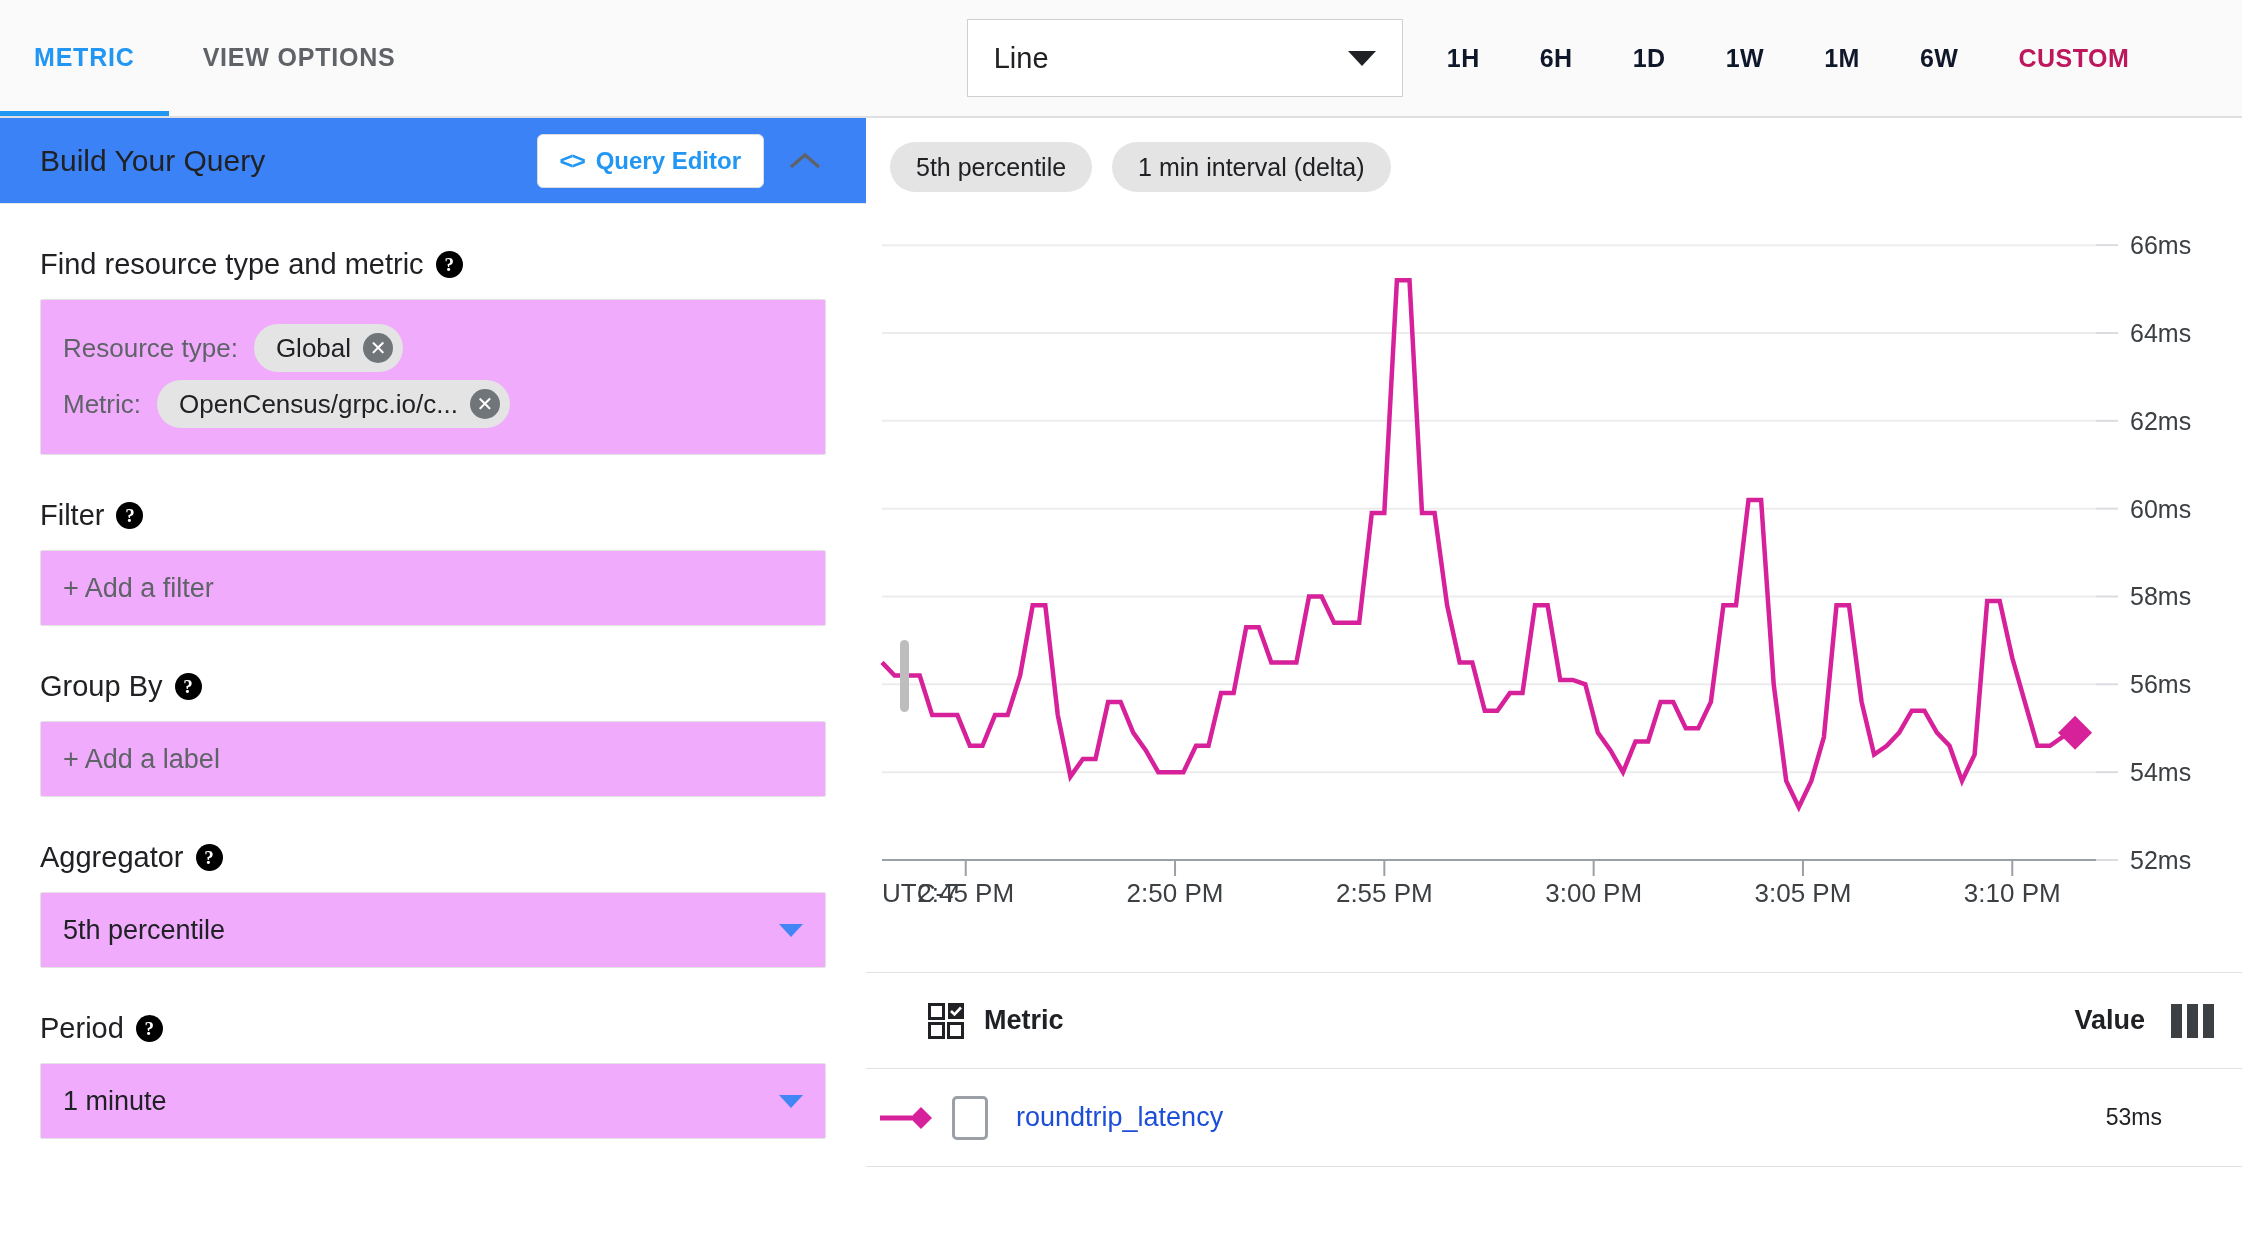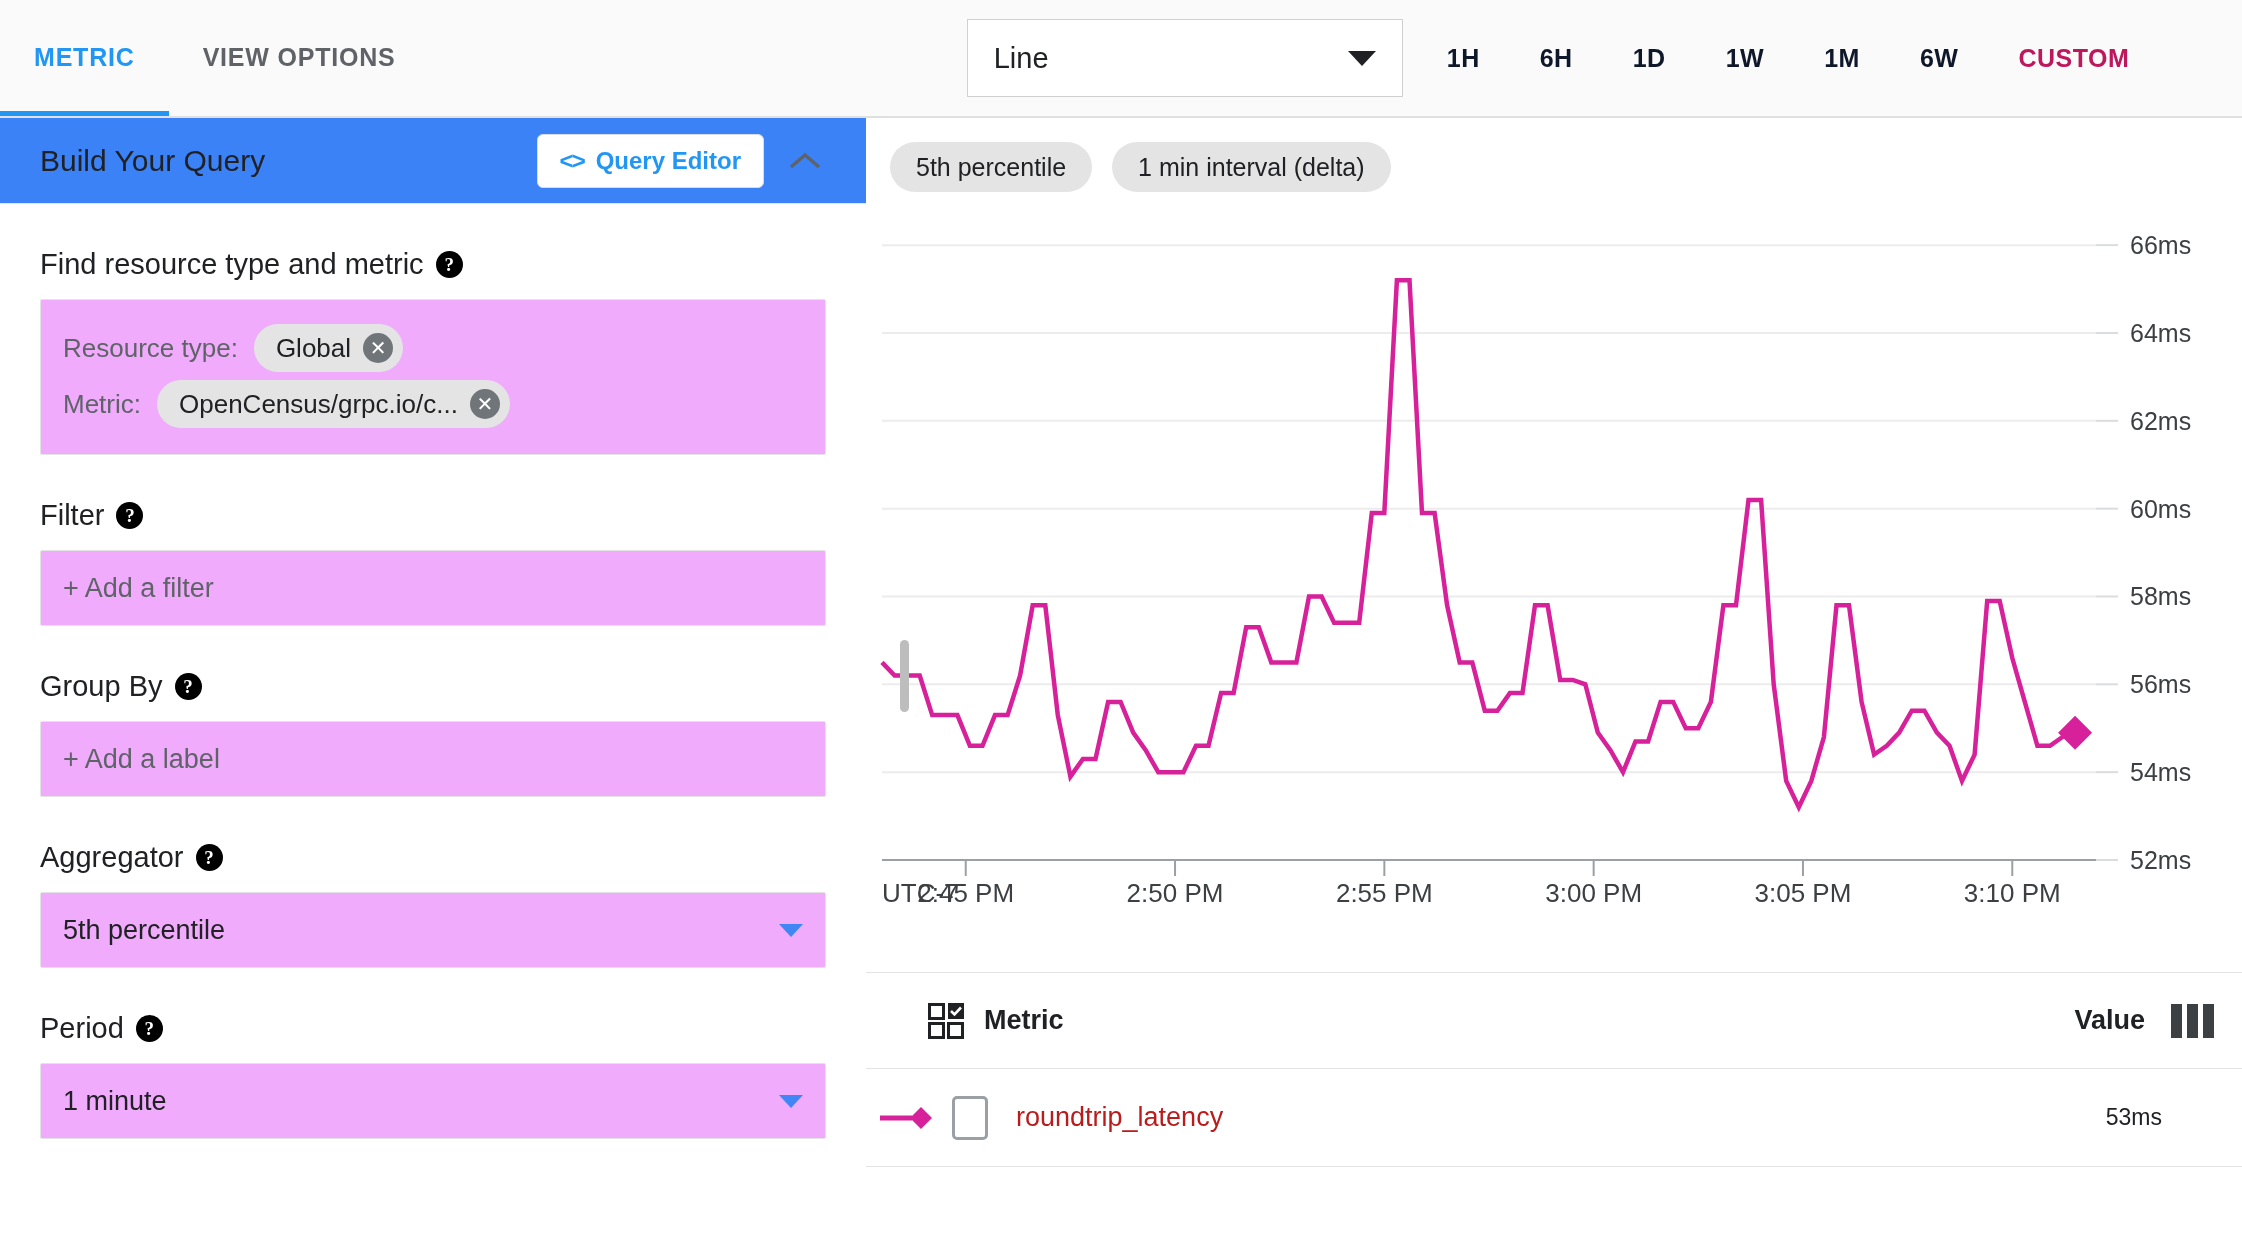--- a/index.html
+++ b/index.html
@@ -215,21 +215,21 @@
     height: 98px;
     padding: 0 28px 0 0;
     border-bottom: 1px solid #e3e3e3;
   }
   .legend-swatch { width: 86px; display: flex; align-items: center; justify-content: center; }
   .legend-checkbox {
     width: 36px; height: 44px;
     border: 3px solid #9aa0a6; border-radius: 5px;
     background: #fff; cursor: pointer;
   }
-  .legend-name { font-size: 27px; color: #b91c1c; margin-left: 28px; flex: 1; }
+  .legend-name { font-size: 27px; color: #1d4ed8; margin-left: 28px; flex: 1; }
   .legend-value { font-size: 23px; color: #202124; margin-right: 52px; }
 </style>
 </head>
 <body>
 
 <div class="app">
 
   <div class="left-panel">
 
     <div class="tabbar">

